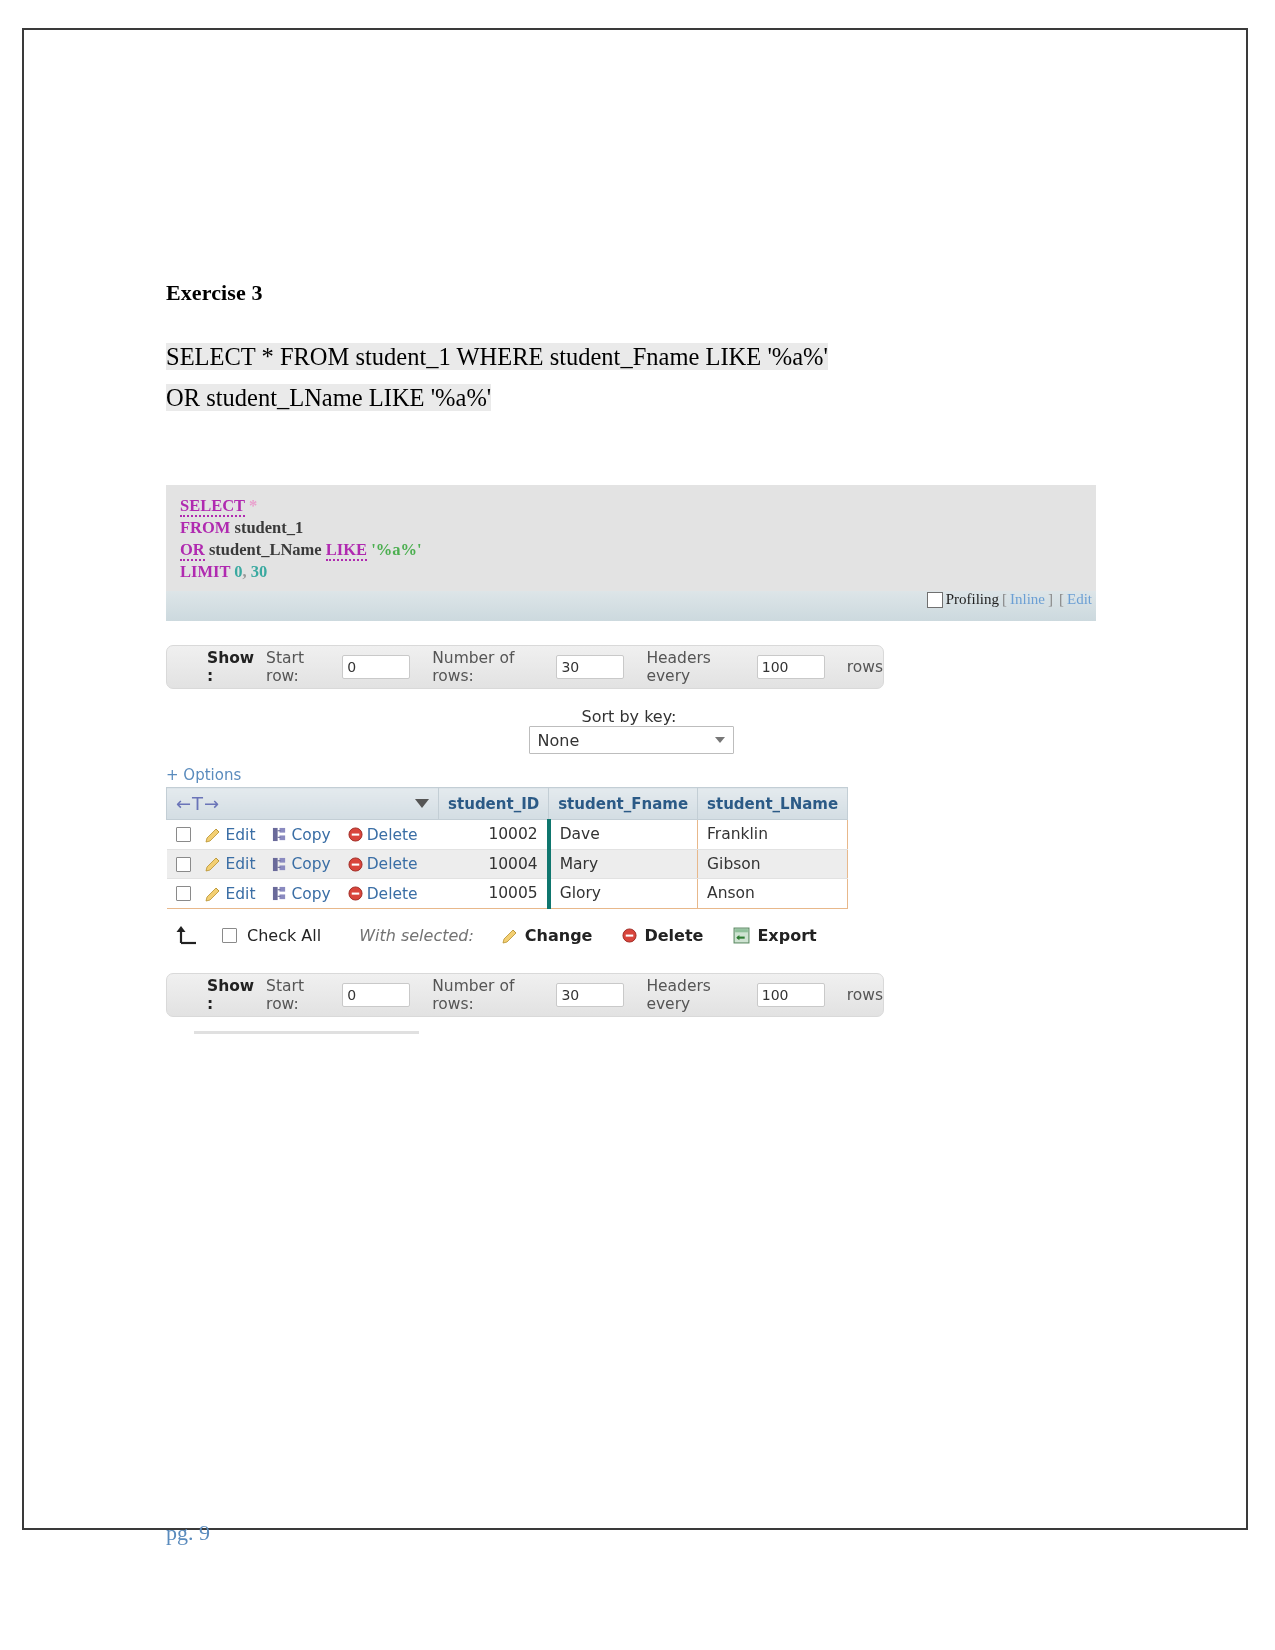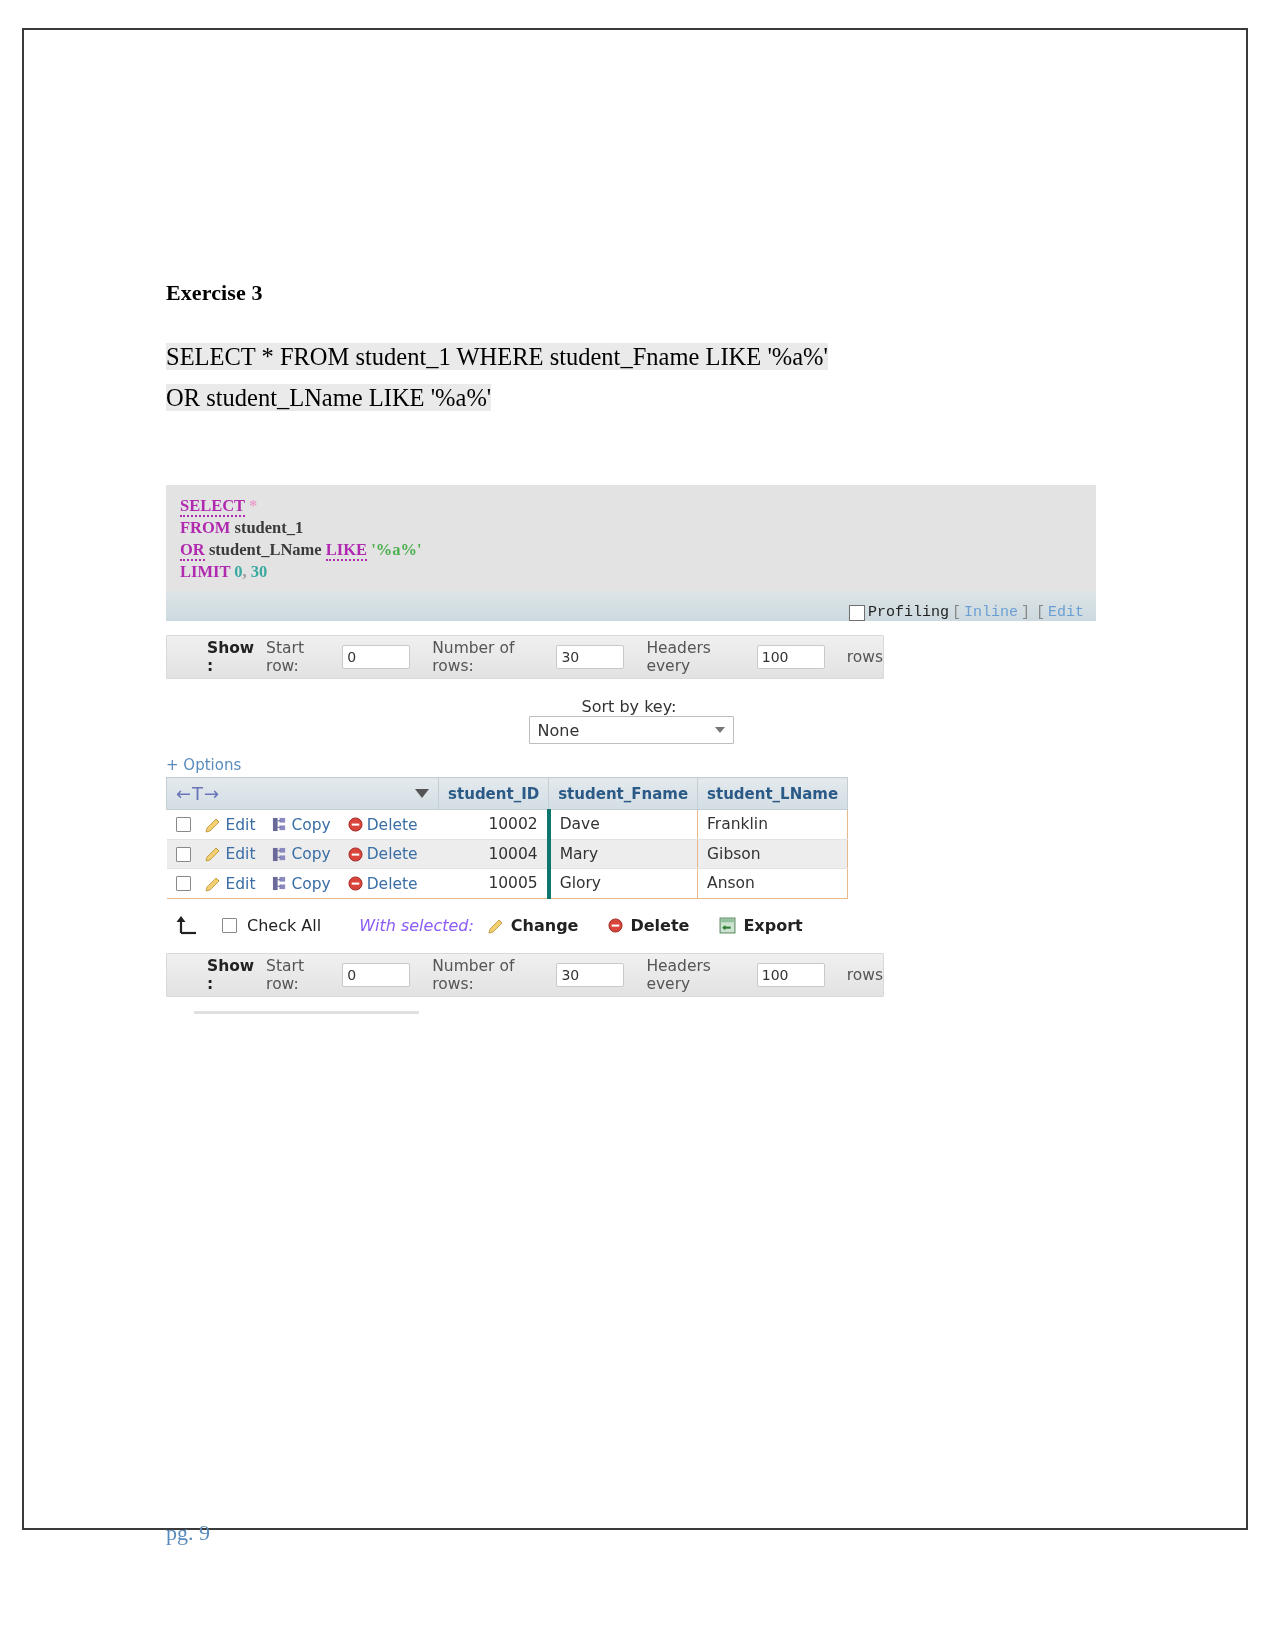--- a/index.html
+++ b/index.html
@@ -79,46 +79,46 @@
   .star { color: #e9a0cd; font-weight: bold; }
   .str { color: #4caf50; }
   .num { color: #3aa9a0; }
   .plain { color: #3a3a3a; font-weight: bold; }
   .comma { color: #999; }
 
   .profiling-bar {
     background: linear-gradient(to bottom, #dde5e8, #ccd9de);
     height: 30px;
     display: flex;
-    align-items: flex-end;
+    align-items: flex-start;
     justify-content: flex-end;
-    padding-right: 12px;
-    font-family: Liberation Mono, monospace;
+    padding-right: 4px;
+    font-family: Liberation Serif, serif;
     font-size: 15px;
     color: #222;
     overflow: hidden;
   }
   .profiling-bar .cb {
     width: 14px; height: 14px;
     border: 1px solid #707070;
     background: #fff;
     display: inline-block;
     margin-right: 3px;
     flex: none;
   }
   .profiling-bar .lnk { color: #6b9fd4; }
   .profiling-bar .brk { color: #888; margin: 0 3px; }
   .prof-inner { display: flex; align-items: center; white-space: nowrap; }
 
   
   .show-bar {
-    margin-top: 14px;
+    margin-top: 24px;
     background: linear-gradient(to bottom, #f0f0f0, #e2e2e2);
     border: 1px solid #d9d9d9;
-    border-radius: 1px;
+    border-radius: 7px;
     height: 44px;
     width: 718px;
     display: flex;
     align-items: center;
     padding-left: 40px;
     box-sizing: border-box;
     font-family: "DejaVu Sans", sans-serif;
     font-size: 15.5px;
     color: #555;
   }
@@ -252,21 +252,21 @@
     margin-top: 14px;
     display: flex;
     align-items: center;
     font-family: "DejaVu Sans", sans-serif;
     font-size: 16px;
     color: #222;
     padding-left: 8px;
   }
   .withsel .upar { margin-right: 22px; display:inline-block; }
   .withsel .ckall { margin-right: 38px; display:flex; align-items:center; }
-  .withsel .ws-label { font-style: italic; color: #8b5cf6; margin-right: 14px; }
+  .withsel .ws-label { font-style: italic; color: #737373; margin-right: 28px; }
   .withsel .wact { display:flex; align-items:center; margin-right: 30px; font-weight: bold;}
   .withsel .wact span.t { margin-left: 7px; }
 
   
   .stub {
     margin-top: 14px;
     margin-left: 28px;
     width: 225px;
     height: 3px;
     background: #e0e0e0;

